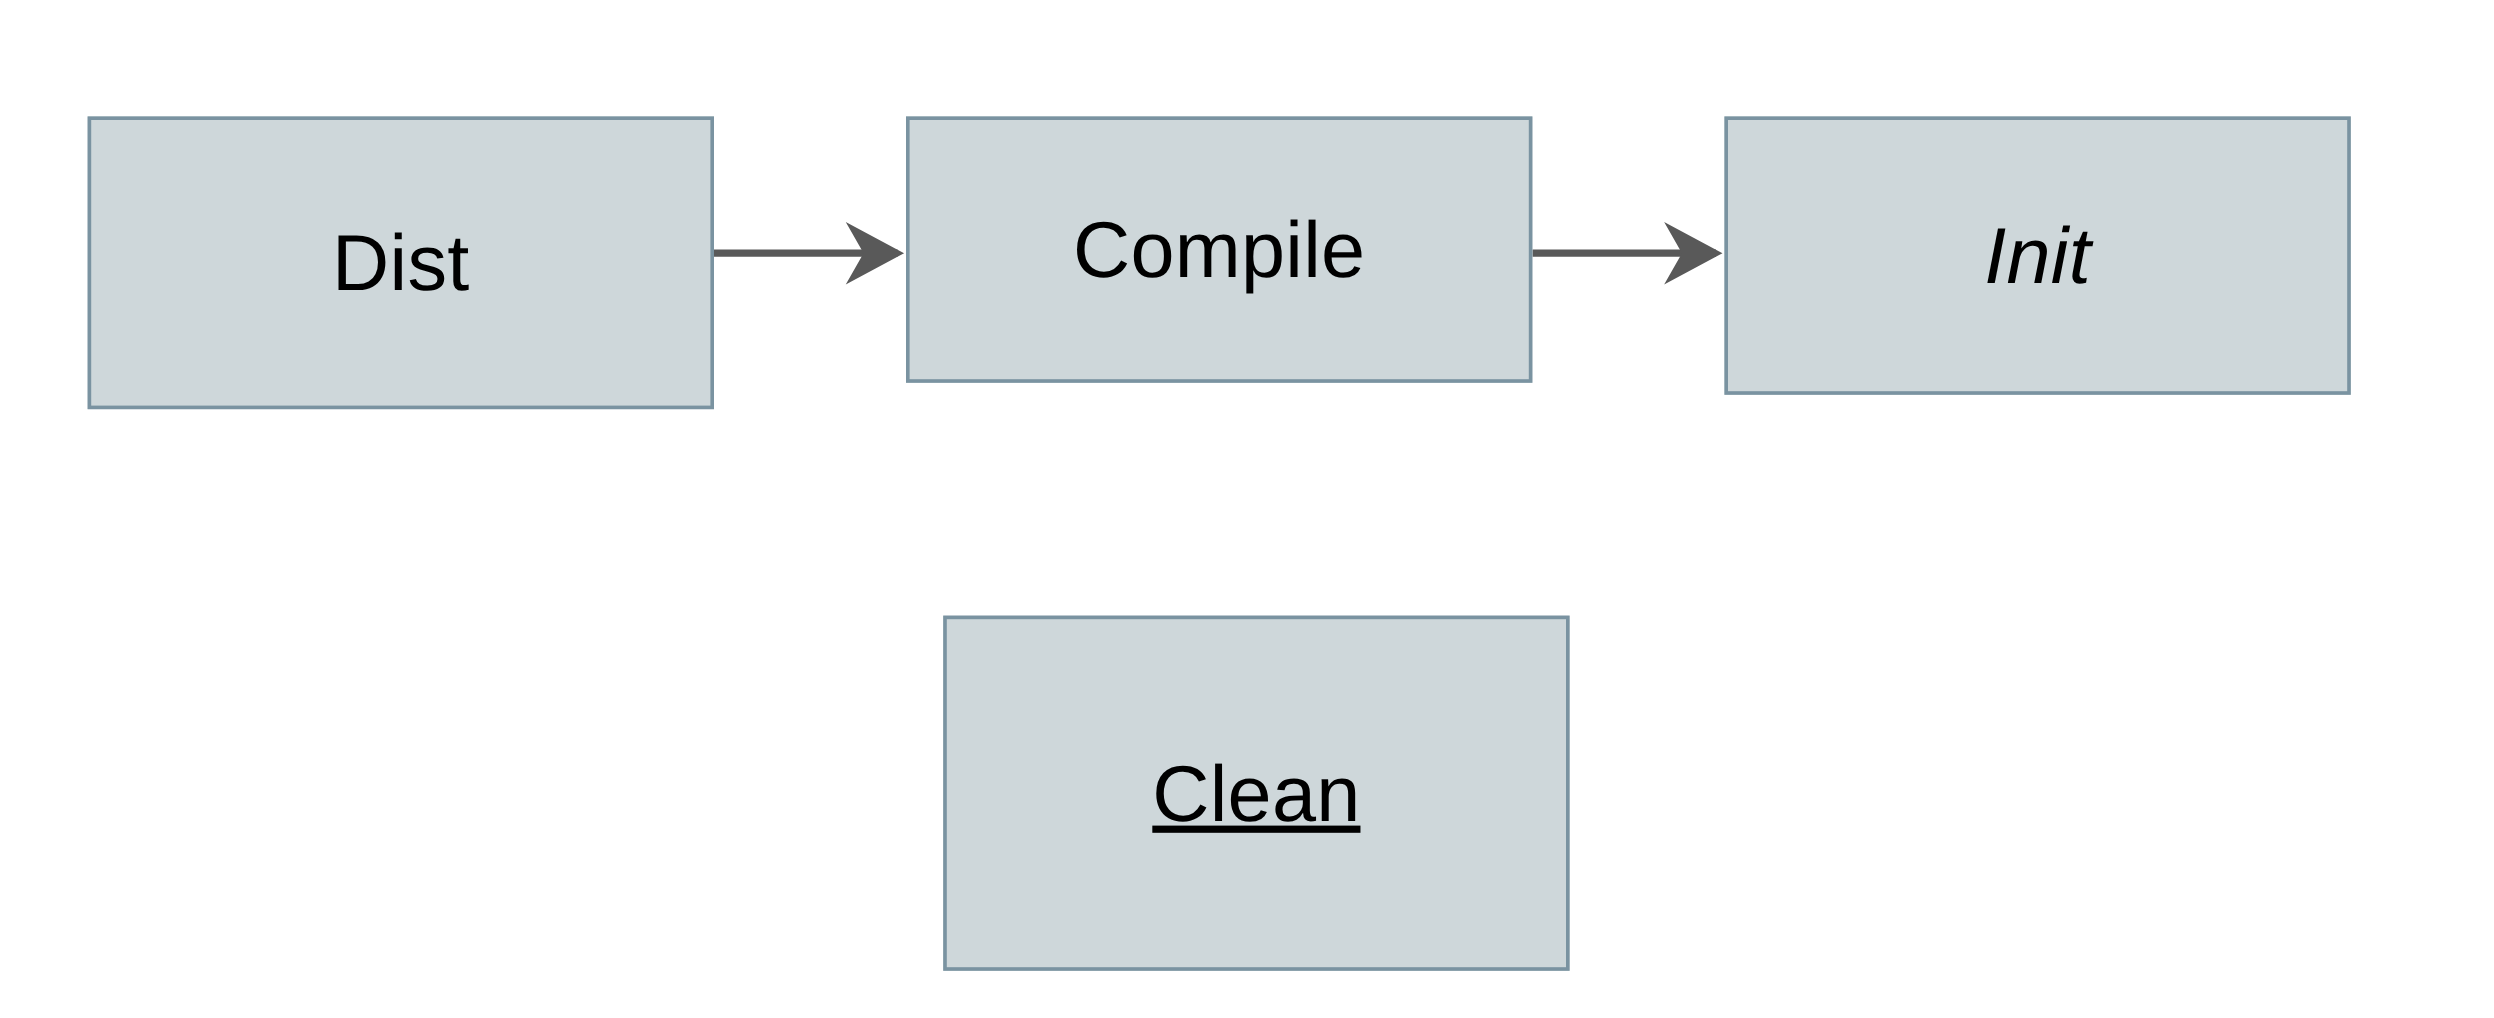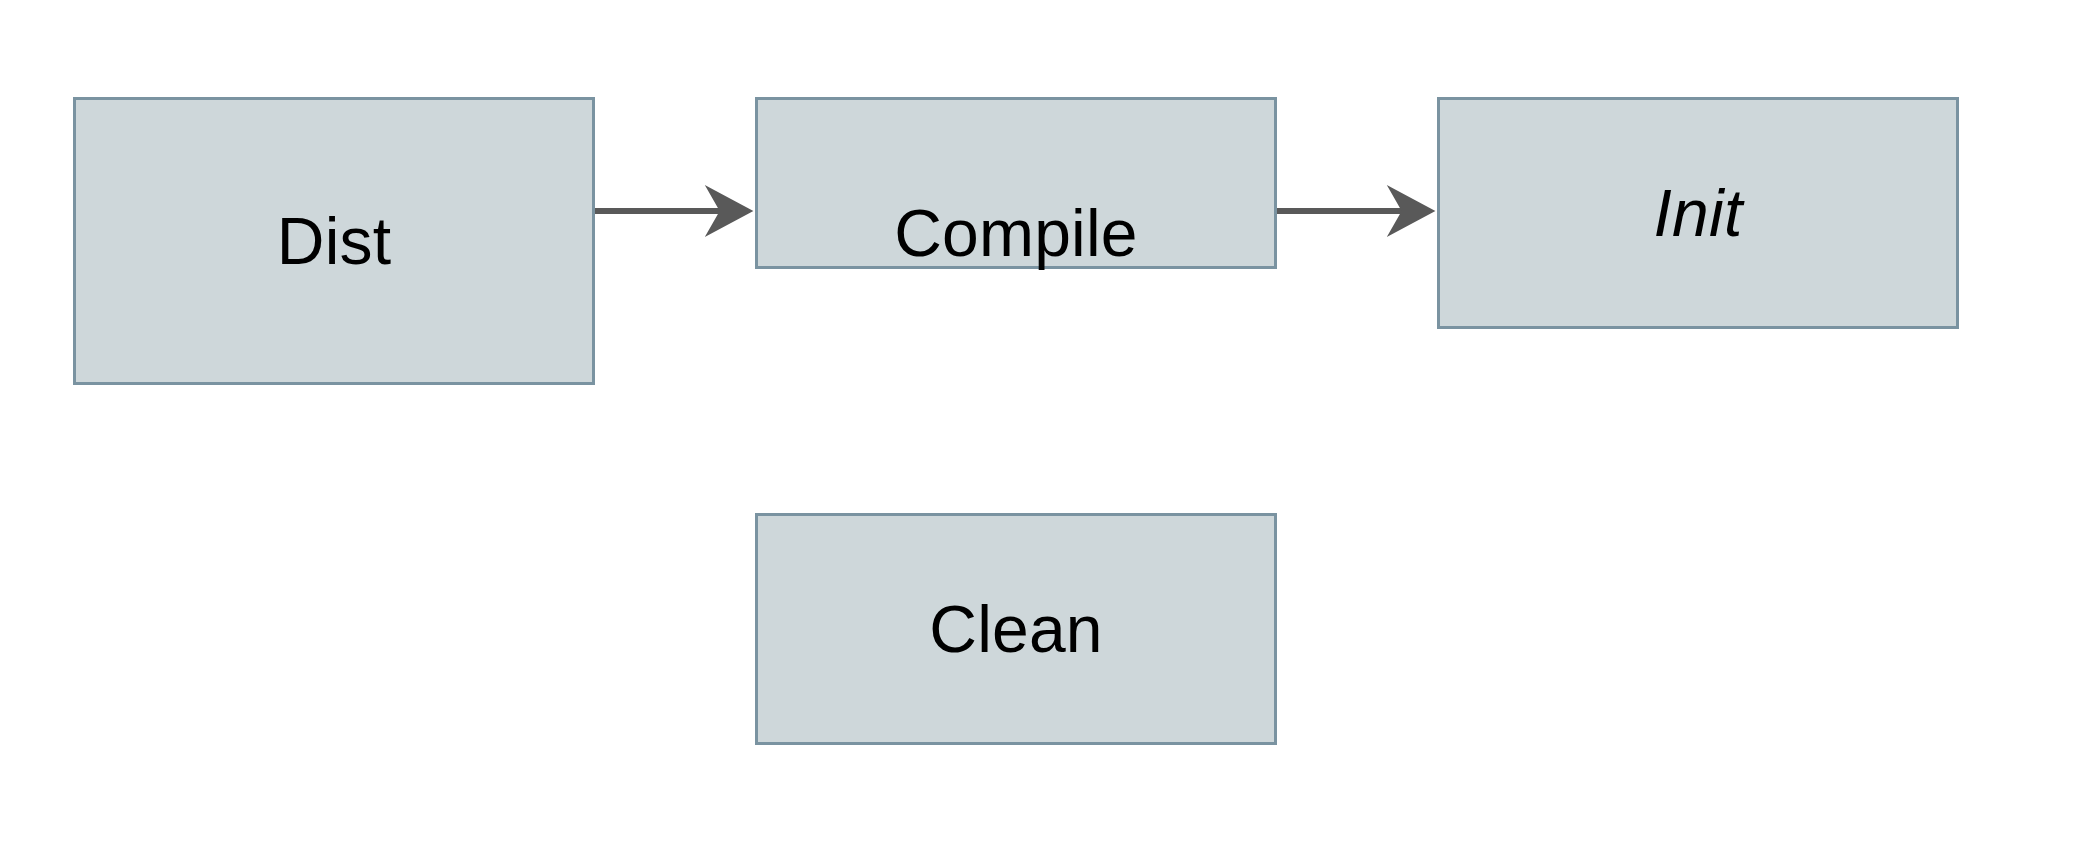--- a/index.html
+++ b/index.html
@@ -66,29 +66,29 @@
       </defs>
       <g>
         <line class="edge-line" x1="595" y1="211" x2="748" y2="211" stroke="#595959" stroke-width="6" marker-end="url(#barb-arrow)"></line>
       </g>
       <g>
         <line class="edge-line" x1="1277" y1="211" x2="1430" y2="211" stroke="#595959" stroke-width="6" marker-end="url(#barb-arrow)"></line>
       </g>
     </svg>
   </div>
 
-  <div class="node" style="left:73px; top:97px; width:522px; height:288px;">
+  <div class="node" style="left:73px; top:97px; width:522px; height:244px;">
     <span class="node-label">Dist</span>
   </div>
 
-  <div class="node" style="left:755px; top:97px; width:522px; height:172px;align-items:flex-end;">
+  <div class="node" style="left:755px; top:97px; width:522px; height:222px;">
     <span class="node-label">Compile</span>
   </div>
 
   <div class="node" style="left:1437px; top:97px; width:522px; height:232px;font-style:italic;">
     <span class="node-label">Init</span>
   </div>
 
-  <div class="node" style="left:755px; top:513px; width:522px; height:232px;">
+  <div class="node" style="left:786px; top:513px; width:522px; height:296px;text-decoration:underline;">
     <span class="node-label">Clean</span>
   </div>
 
 </div>
 
 </body></html>

